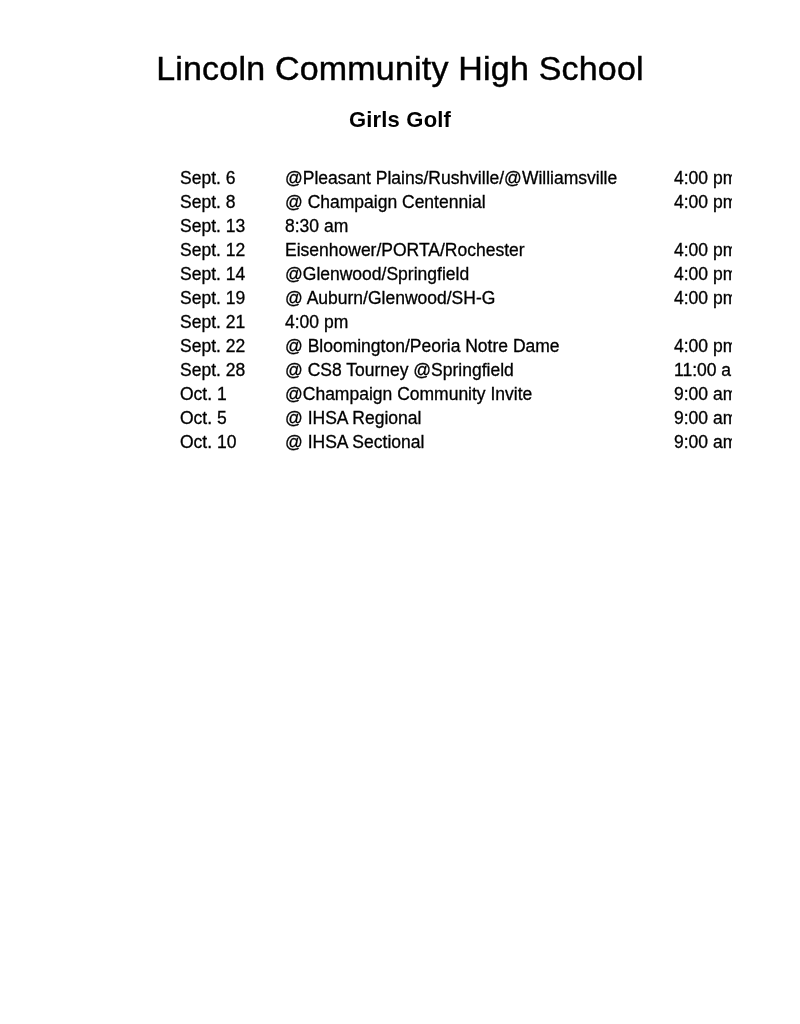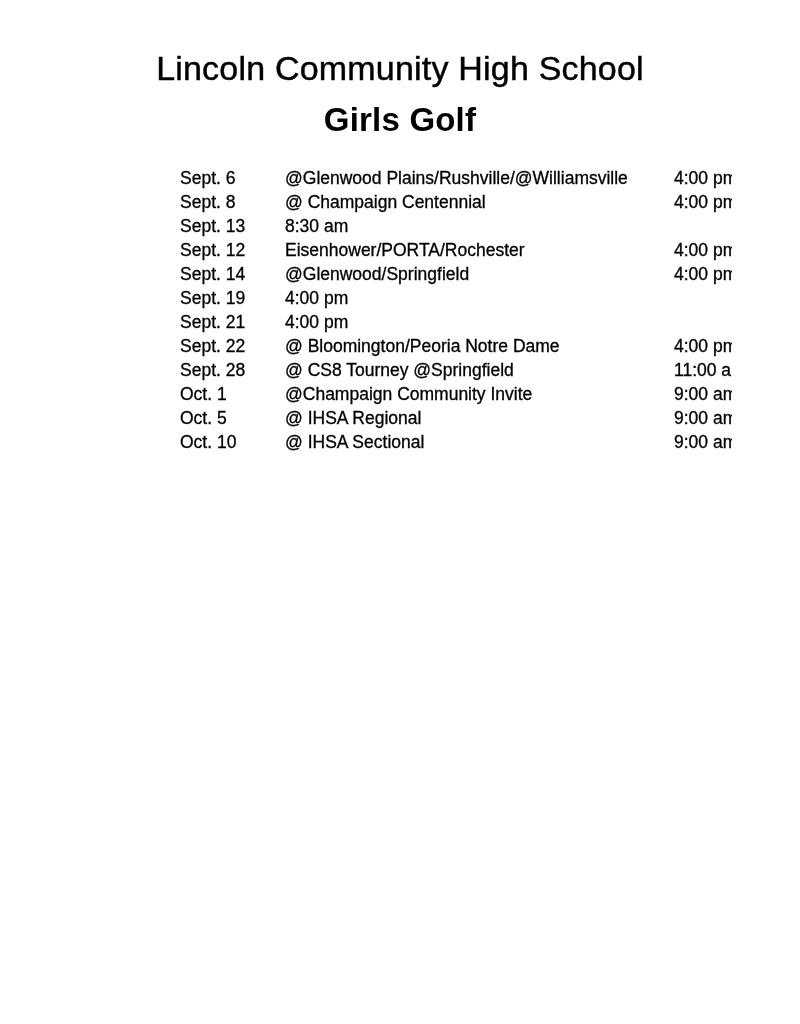--- a/index.html
+++ b/index.html
@@ -24,21 +24,21 @@
     text-align: center;
     font-size: 34px;
     line-height: 40px;
     font-weight: 400;
     letter-spacing: 0.2px;
     -webkit-text-stroke: 0.45px #000;
   }
   .subtitle {
     margin: 12px 0 16px 0;
     text-align: center;
-    font-size: 33px;
+    font-size: 22px;
     line-height: 40px;
     font-weight: 700;
     letter-spacing: 0.2px;
   }
   .schedule {
     margin: 26px 0 0 112px;
     width: 580px;
   }
   .row {
     display: grid;
@@ -53,21 +53,21 @@
 </style>
 </head>
 <body>
 
 <div class="page">
   <h1 class="title">Lincoln Community High School</h1>
   <h2 class="subtitle">Girls Golf</h2>
   <div class="schedule">
       <div class="row">
         <div class="cell date">Sept. 6</div>
-        <div class="cell opponent">@Glenwood Plains/Rushville/@Williamsville</div>
+        <div class="cell opponent">@Pleasant Plains/Rushville/@Williamsville</div>
         <div class="cell time">4:00 pm</div>
       </div>
       <div class="row">
         <div class="cell date">Sept. 8</div>
         <div class="cell opponent">@ Champaign Centennial</div>
         <div class="cell time">4:00 pm</div>
       </div>
       <div class="row">
         <div class="cell date">Sept. 13</div>
         <div class="cell time">8:30 am</div>
@@ -77,20 +77,21 @@
         <div class="cell opponent">Eisenhower/PORTA/Rochester</div>
         <div class="cell time">4:00 pm</div>
       </div>
       <div class="row">
         <div class="cell date">Sept. 14</div>
         <div class="cell opponent">@Glenwood/Springfield</div>
         <div class="cell time">4:00 pm</div>
       </div>
       <div class="row">
         <div class="cell date">Sept. 19</div>
+        <div class="cell opponent">@ Auburn/Glenwood/SH-G</div>
         <div class="cell time">4:00 pm</div>
       </div>
       <div class="row">
         <div class="cell date">Sept. 21</div>
         <div class="cell time">4:00 pm</div>
       </div>
       <div class="row">
         <div class="cell date">Sept. 22</div>
         <div class="cell opponent">@ Bloomington/Peoria Notre Dame</div>
         <div class="cell time">4:00 pm</div>

